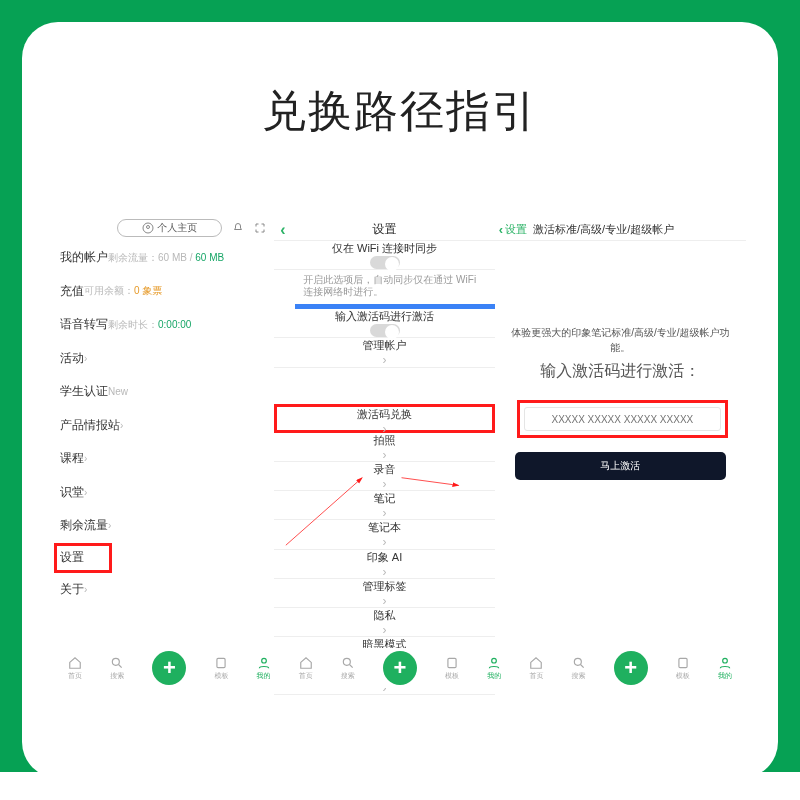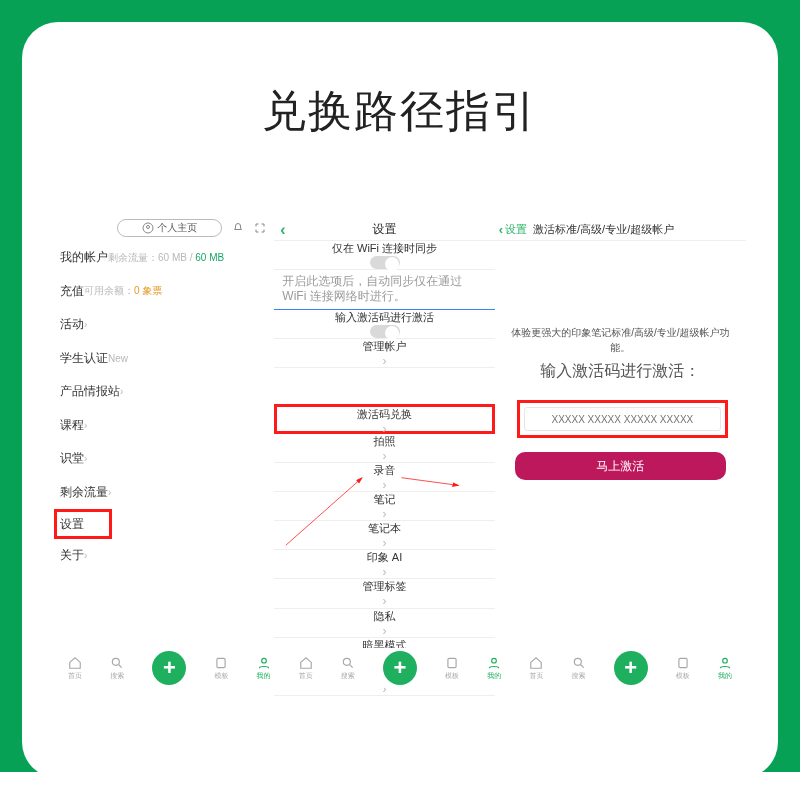--- a/index.html
+++ b/index.html
@@ -82,43 +82,43 @@
     position: relative;
     flex-direction: column;
   }
   .b-row .chev { color:#bbb; font-size:12px; }
   .b-row.toggle .switch {
     width:30px; height:16px; background:#d9d9d9; border-radius:8px; position:relative;
   }
   .b-row.toggle .switch::after{
     content:""; position:absolute; right:1px; top:1px; width:14px; height:14px; background:#fff; border-radius:50%;
   }
-  .b-sub { font-size:12px; color:#9a9a9a; padding:4px 8px 6px 8px; line-height:1.2; border-bottom:1px solid #3b82f6;}
+  .b-sub { font-size:10px; color:#9a9a9a; padding:4px 8px 6px 8px; line-height:1.2; border-bottom:5px solid #3b82f6;margin-left:21px;}
   .b-row.red-box { border:3px solid #ff1a1a;margin-top:36px; }
 
   
   .c-head {
     height: 22px; display:flex; align-items:center;
     font-size: 11px; color:#333; position:relative;
     padding-left: 4px;
     border-bottom:1px solid #eee;
   }
   .c-head .back { color:#2cb367; font-size:13px; font-weight:bold; margin-right:2px;}
   .c-head .backtxt { color:#2cb367; font-size:11px; margin-right:6px;}
   .c-body { padding: 84px 12px 0 12px; text-align:center; }
   .c-line1 { font-size:10px; color:#555; line-height:1.5; }
   .c-line2 { font-size:16px; color:#555; margin-top:6px; }
   .c-input-wrap { margin: 18px 6px 0 10px; border:3px solid #ff1a1a; padding:4px 4px; }
   .c-input {
     width:100%; height:24px; border:1px solid #e5e5e5; border-radius:3px;
     text-align:center; font-size:10px; color:#bbb;
   }
   .c-btn {
-    margin: 14px 8px 0 8px; height:28px; background:#be185d; color:#fff;
-    border-radius:10px; font-size:12px; display:flex; align-items:center; justify-content:center;
+    margin: 14px 8px 0 8px; height:28px; background:#0f172a; color:#fff;
+    border-radius:5px; font-size:10px; display:flex; align-items:center; justify-content:center;
   }
 
   
   .navs {
     position:absolute; left:32px; right:32px; bottom:90px; height:40px;
     display:flex;
   }
   .nav { flex:1; display:flex; align-items:center; justify-content:space-around; background:#fff; }
   .nav .item { display:flex; flex-direction:column; align-items:center; gap:1px; font-size:7px; color:#a8a8a8; }
   .nav .item.active { color:#1fb05f; }
@@ -165,20 +165,24 @@
 
         <div class="a-row">
           <span class="label">我的帐户</span>
           <span class="meta">
             <span>剩余流量：</span><span>60 MB</span><span> / </span><span class="grn">60 MB</span>
           </span>
         </div>
         <div class="a-row">
           <span class="label">充值</span>
           <span class="meta"><span>可用余额：</span><span class="org">0 象票</span></span>
+        </div>
+        <div class="a-row">
+          <span class="label">语音转写</span>
+          <span class="meta"><span>剩余时长：</span><span class="grn">0:00:00</span></span>
         </div>
         <div class="a-row">
           <span class="label">活动</span>
           <span class="meta chev">›</span>
         </div>
         <div class="a-row">
           <span class="label">学生认证</span>
           <span class="meta grn">New</span>
         </div>
         <div class="a-row">

